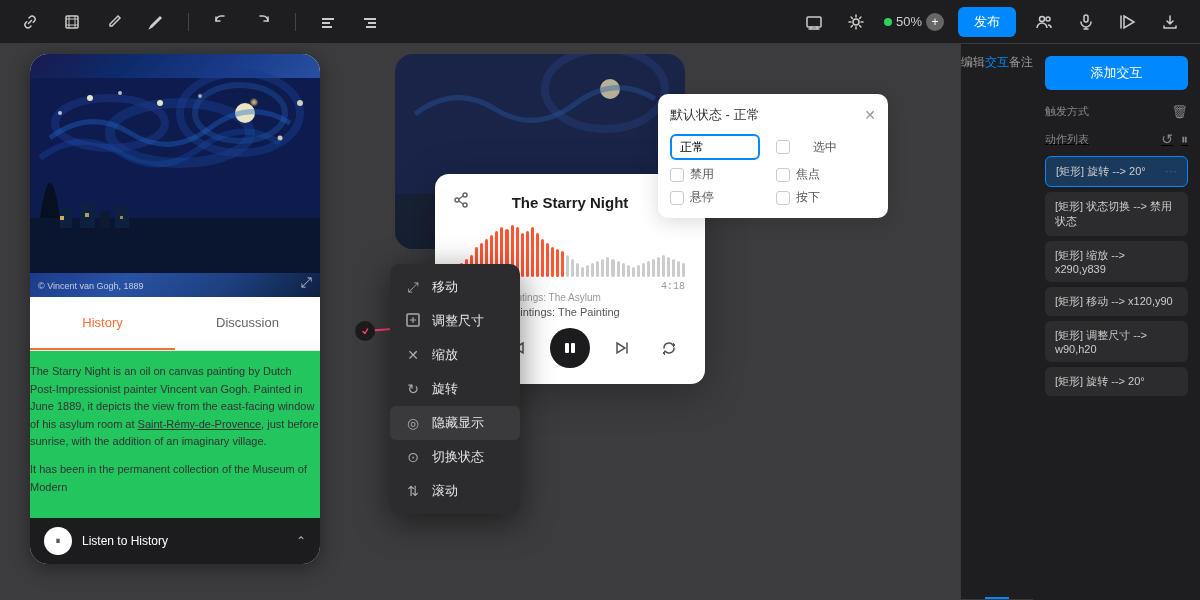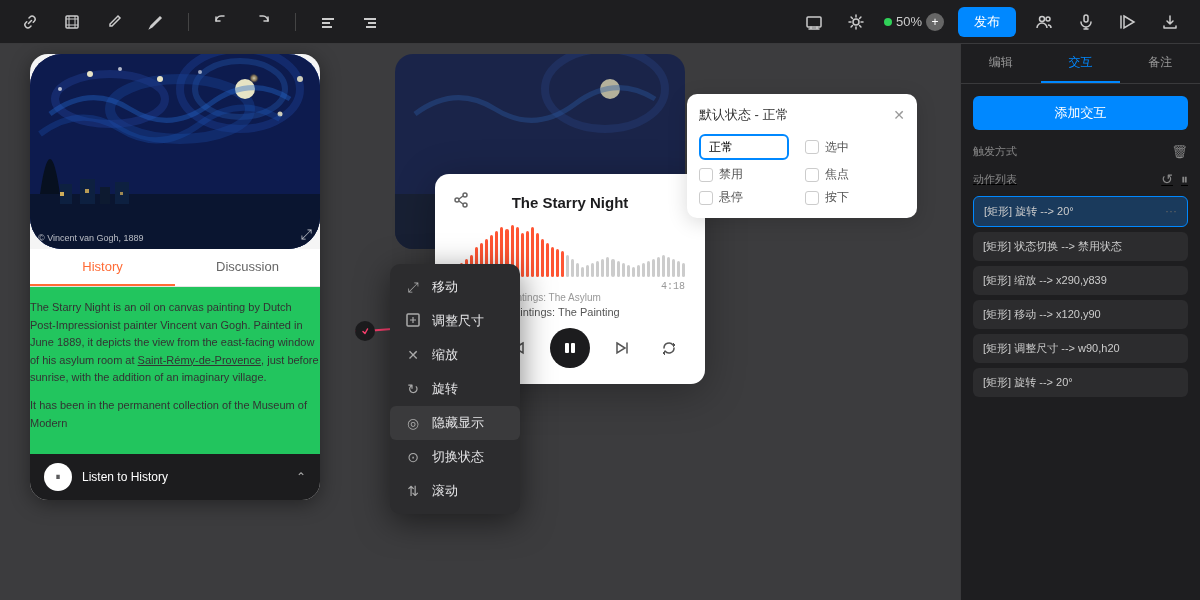--- a/index.html
+++ b/index.html
@@ -75,25 +75,24 @@
       top: 10px;
       width: 290px;
       background: #f5f5f5;
       border-radius: 18px;
       overflow: hidden;
       box-shadow: 0 4px 20px rgba(0,0,0,0.4);
     }
 
     .mobile-image {
       width: 100%;
-      height: 195px;
+      height: 243px;
       background: linear-gradient(135deg, #1a1a4e 0%, #0d2b6b 20%, #1a3a8a 40%, #2952a3 60%, #1e4080 80%, #0d2040 100%);
       position: relative;
       overflow: hidden;
-      border-radius: 32px;
     }
 
     .painting-credit {
       position: absolute;
       bottom: 6px;
       left: 8px;
       color: rgba(255,255,255,0.7);
       font-size: 9px;
     }
 
@@ -107,21 +106,21 @@
 
     
     .mobile-tabs {
       display: flex;
       background: #fff;
       border-bottom: 1px solid #e5e5e5;
     }
     .mobile-tab {
       flex: 1;
       text-align: center;
-      padding: 10px 0;
+      padding: 18px 0;
       font-size: 13px;
       cursor: pointer;
       color: #666;
     }
     .mobile-tab.active {
       color: #ff6b35;
       border-bottom: 2px solid #ff6b35;
       font-weight: 500;
     }
 
@@ -264,21 +263,21 @@
       background: #1c1c1e;
       border-radius: 50%;
       display: flex; align-items: center; justify-content: center;
       z-index: 50;
     }
     .link-dot svg { width: 12px; height: 12px; }
 
     
     .state-dropdown {
       position: absolute;
-      left: 687px;
+      left: 658px;
       top: 50px;
       background: #fff;
       border-radius: 10px;
       padding: 12px;
       width: 230px;
       box-shadow: 0 4px 20px rgba(0,0,0,0.15);
       z-index: 110;
     }
     .state-header {
       display: flex;
@@ -307,21 +306,21 @@
       border-radius: 3px;
     }
     .state-label { font-size: 12px; color: #555; }
 
     
     .right-panel {
       width: 240px;
       background: #1e1e20;
       border-left: 1px solid #3a3a3c;
       display: flex;
-      flex-direction: column;
+      flex-direction: row;
     }
 
     .panel-tabs {
       display: flex;
       border-bottom: 1px solid #3a3a3c;
     }
     .panel-tab {
       flex: 1;
       text-align: center;
       padding: 10px 0;
@@ -748,21 +747,21 @@
 
     <div class="state-dropdown">
       <div class="state-header">
         <span class="state-title">默认状态 - 正常</span>
         <span class="state-close">✕</span>
       </div>
       <div class="state-grid">
         <div style="display:flex;align-items:center;gap:6px;">
           <input class="state-input" type="text" value="正常" style="">
         </div>
-        <div style="display:flex;align-items:center;gap:6px;">
+        <div style="display:flex;align-items:center;gap:23px;">
           <div class="state-checkbox"></div>
           <span class="state-label">选中</span>
         </div>
         <div style="display:flex;align-items:center;gap:6px;">
           <div class="state-checkbox"></div>
           <span class="state-label">禁用</span>
         </div>
         <div style="display:flex;align-items:center;gap:6px;">
           <div class="state-checkbox"></div>
           <span class="state-label">焦点</span>

